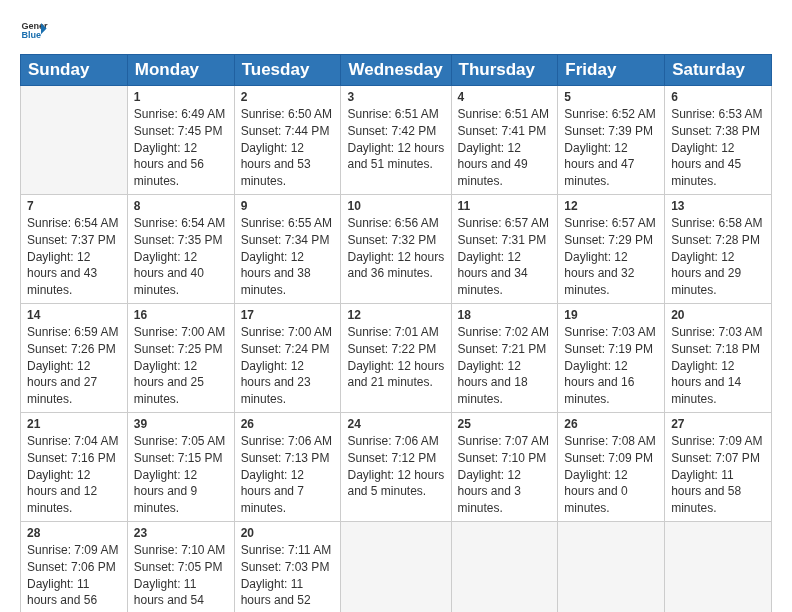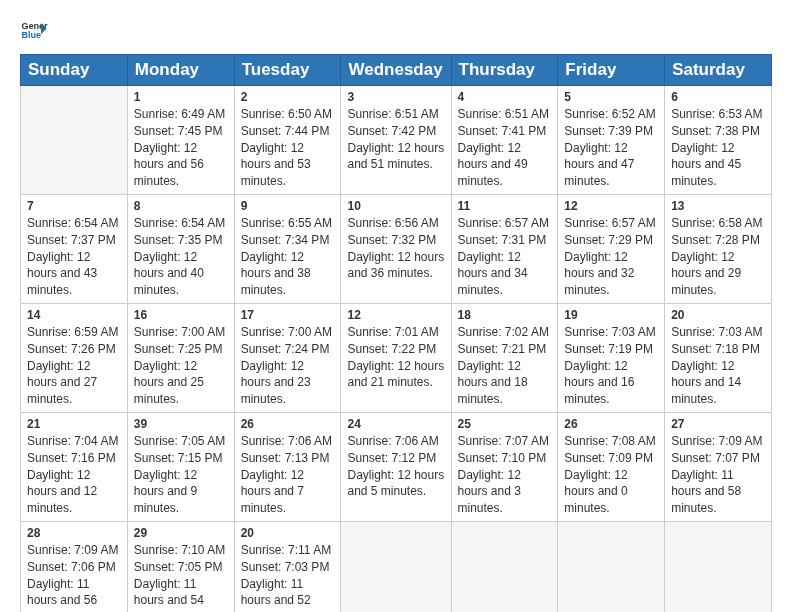--- a/index.html
+++ b/index.html
@@ -234,21 +234,21 @@
             <div class="day-num">27</div>
             <div class="day-info">Sunrise: 7:09 AM<br>Sunset: 7:07 PM<br>Daylight: 11 hours and 58 minutes.</div>
           </td>
         </tr>
         <tr class="last-row">
           <td>
             <div class="day-num">28</div>
             <div class="day-info">Sunrise: 7:09 AM<br>Sunset: 7:06 PM<br>Daylight: 11 hours and 56 minutes.</div>
           </td>
           <td>
-            <div class="day-num">29</div>
+            <div class="day-num">23</div>
             <div class="day-info">Sunrise: 7:10 AM<br>Sunset: 7:05 PM<br>Daylight: 11 hours and 54 minutes.</div>
           </td>
           <td>
             <div class="day-num">20</div>
             <div class="day-info">Sunrise: 7:11 AM<br>Sunset: 7:03 PM<br>Daylight: 11 hours and 52 minutes.</div>
           </td>
           <td class="empty"></td>
           <td class="empty"></td>
           <td class="empty"></td>
           <td class="empty"></td>

